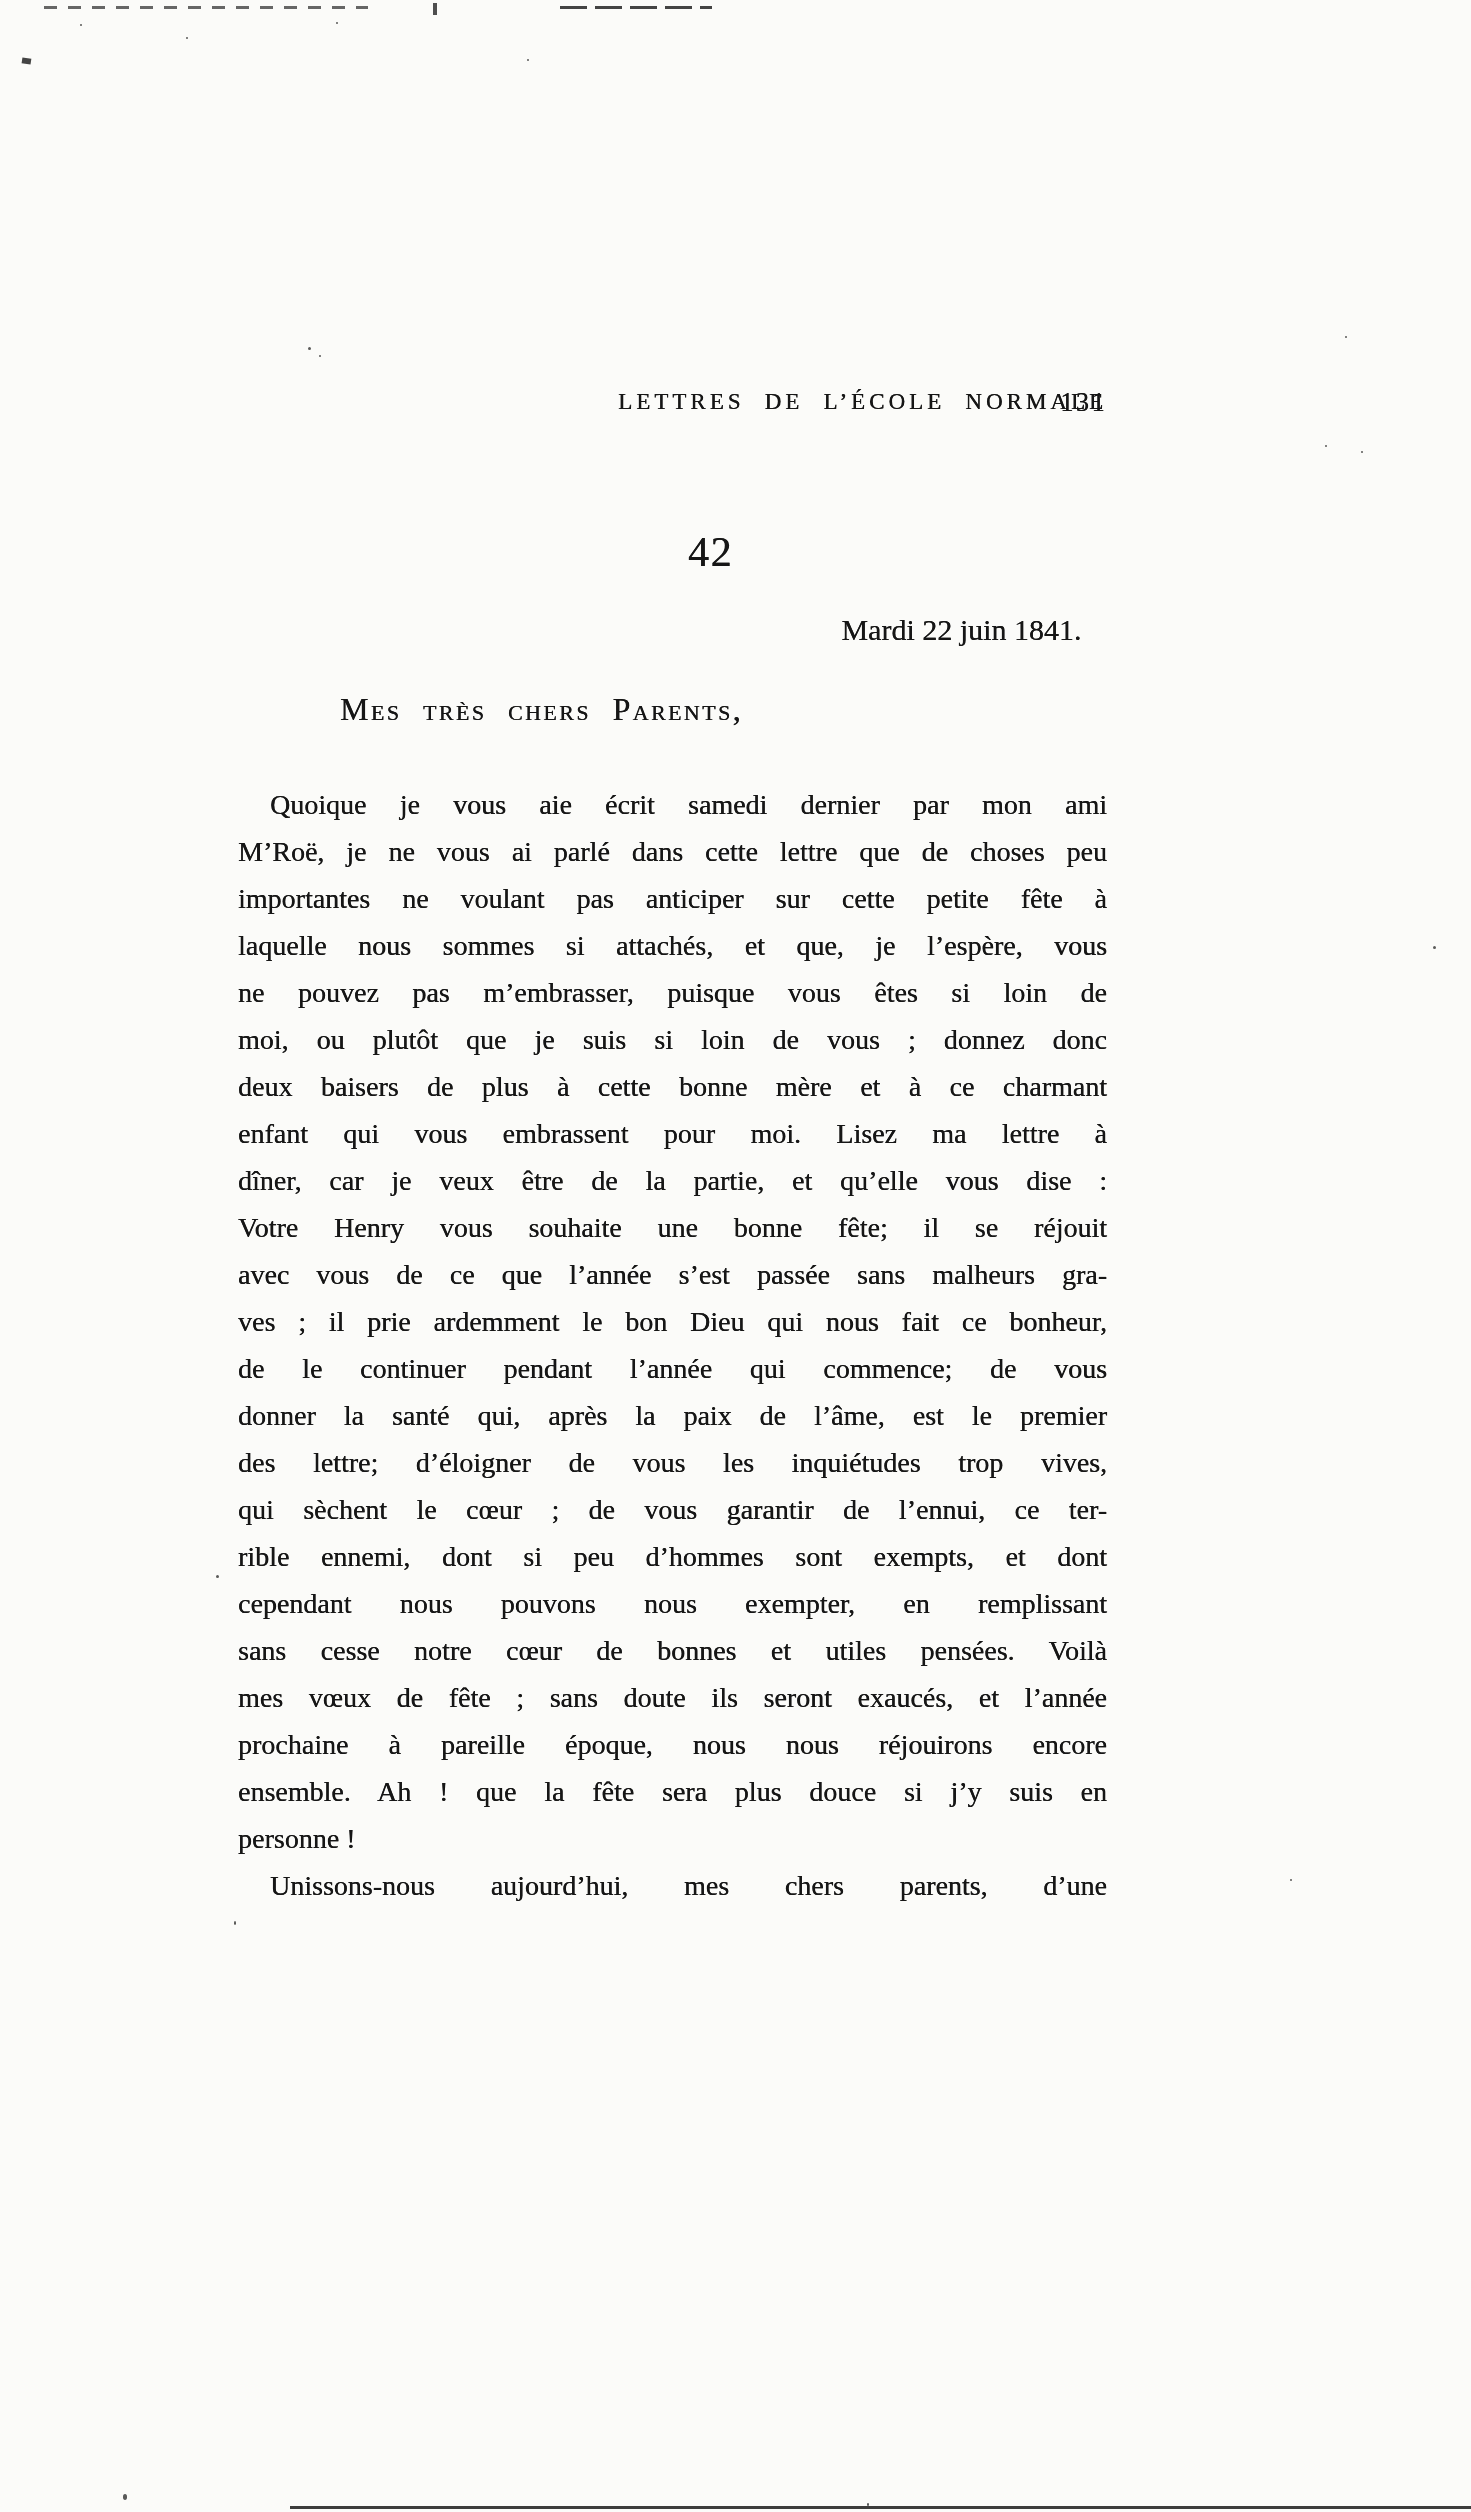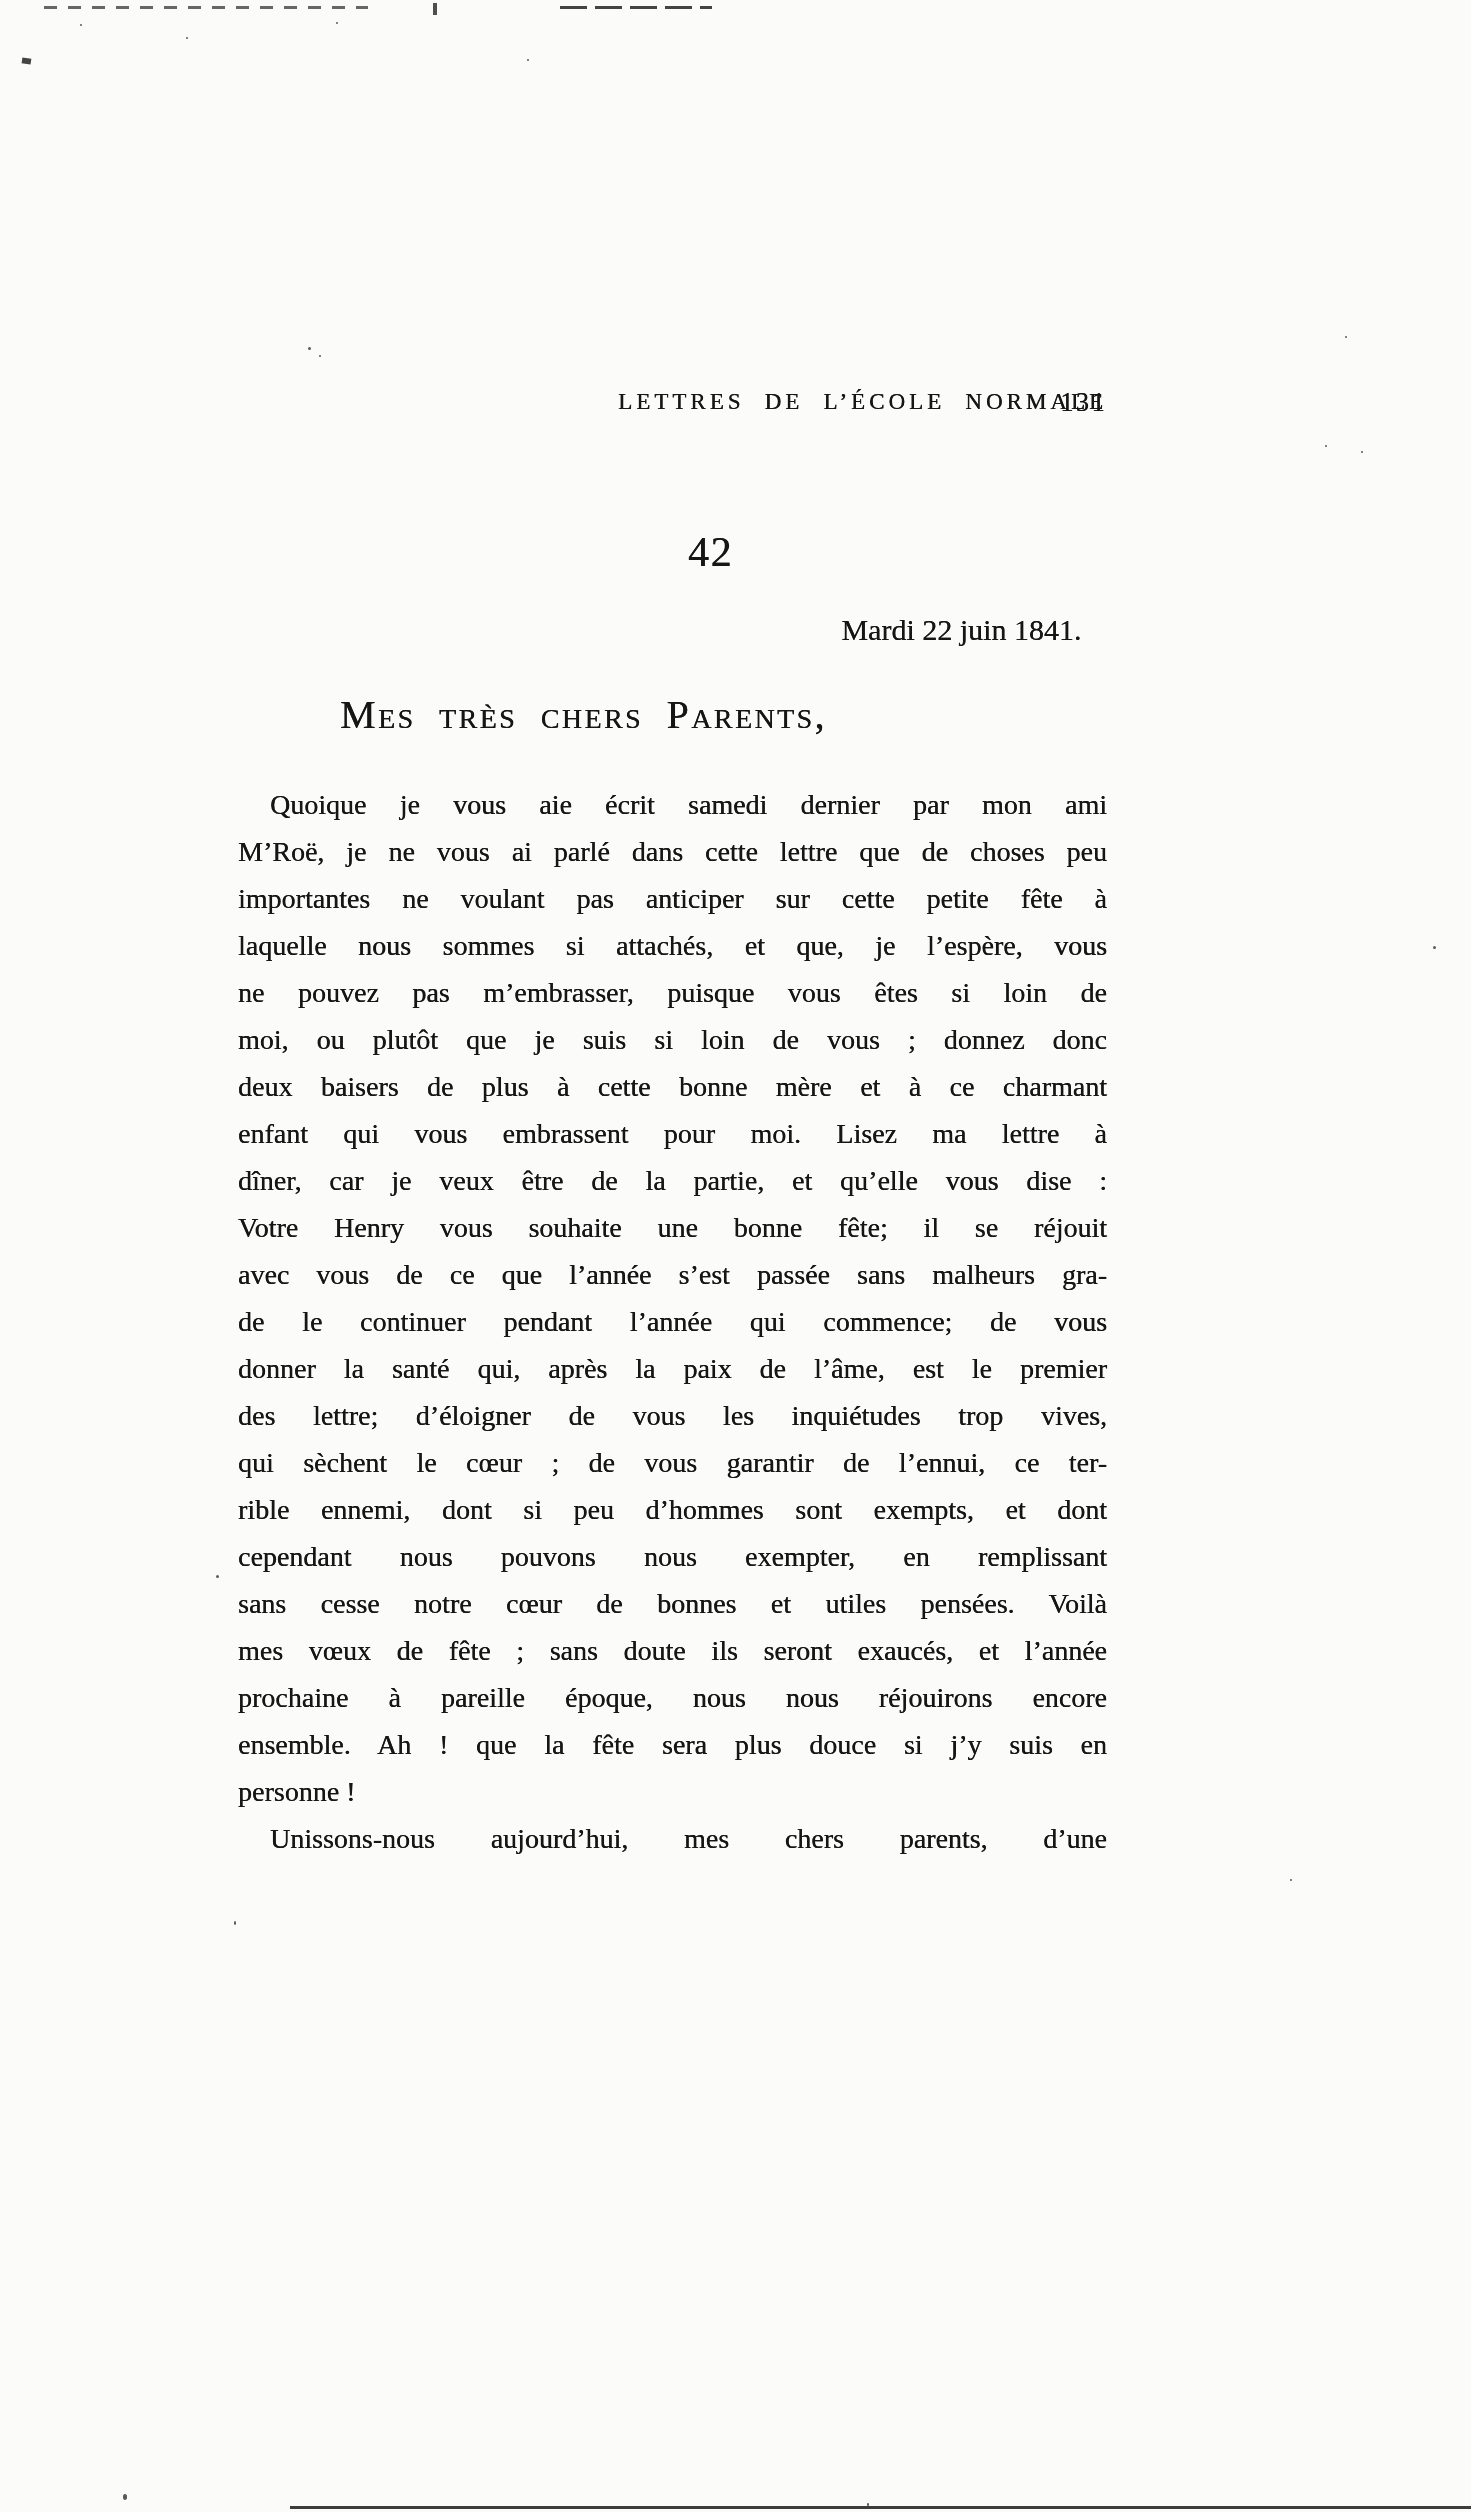--- a/index.html
+++ b/index.html
@@ -53,21 +53,21 @@
     left:238px; top:597px; width:869px;
     text-align:right;
     padding-right:0;
     box-sizing:border-box;
     font-size:30px;
   }
   .dateline-inner{ margin-right:25.6px; display:inline-block; text-shadow:0.2px 0.2px 0 var(--ink);margin-top:16px;}
   .salutation{
     position:absolute;
     left:238px; top:691px; width:869px;
-    font-size:40px;
+    font-size:32px;
     font-variant:small-caps;
     letter-spacing:2.4px;
     word-spacing:11.2px;
     padding-left:102px;
     box-sizing:border-box;
     text-shadow:0.3px 0.3px 0 var(--ink);
   }
   
   .letter-body{
     position:absolute;
@@ -149,20 +149,21 @@
     <div class="line">M’Roë, je ne vous ai parlé dans cette lettre que de choses peu</div>
     <div class="line">importantes ne voulant pas anticiper sur cette petite fête à</div>
     <div class="line">laquelle nous sommes si attachés, et que, je l’espère, vous</div>
     <div class="line">ne pouvez pas m’embrasser, puisque vous êtes si loin de</div>
     <div class="line">moi, ou plutôt que je suis si loin de vous ; donnez donc</div>
     <div class="line">deux baisers de plus à cette bonne mère et à ce charmant</div>
     <div class="line">enfant qui vous embrassent pour moi. Lisez ma lettre à</div>
     <div class="line">dîner, car je veux être de la partie, et qu’elle vous dise :</div>
     <div class="line">Votre Henry vous souhaite une bonne fête; il se réjouit</div>
     <div class="line">avec vous de ce que l’année s’est passée sans malheurs gra-</div>
+    <div class="line">ves ; il prie ardemment le bon Dieu qui nous fait ce bonheur,</div>
     <div class="line">de le continuer pendant l’année qui commence; de vous</div>
     <div class="line">donner la santé qui, après la paix de l’âme, est le premier</div>
     <div class="line">des lettre; d’éloigner de vous les inquiétudes trop vives,</div>
     <div class="line">qui sèchent le cœur ; de vous garantir de l’ennui, ce ter-</div>
     <div class="line">rible ennemi, dont si peu d’hommes sont exempts, et dont</div>
     <div class="line">cependant nous pouvons nous exempter, en remplissant</div>
     <div class="line">sans cesse notre cœur de bonnes et utiles pensées. Voilà</div>
     <div class="line">mes vœux de fête ; sans doute ils seront exaucés, et l’année</div>
     <div class="line">prochaine à pareille époque, nous nous réjouirons encore</div>
     <div class="line">ensemble. Ah ! que la fête sera plus douce si j’y suis en</div>

